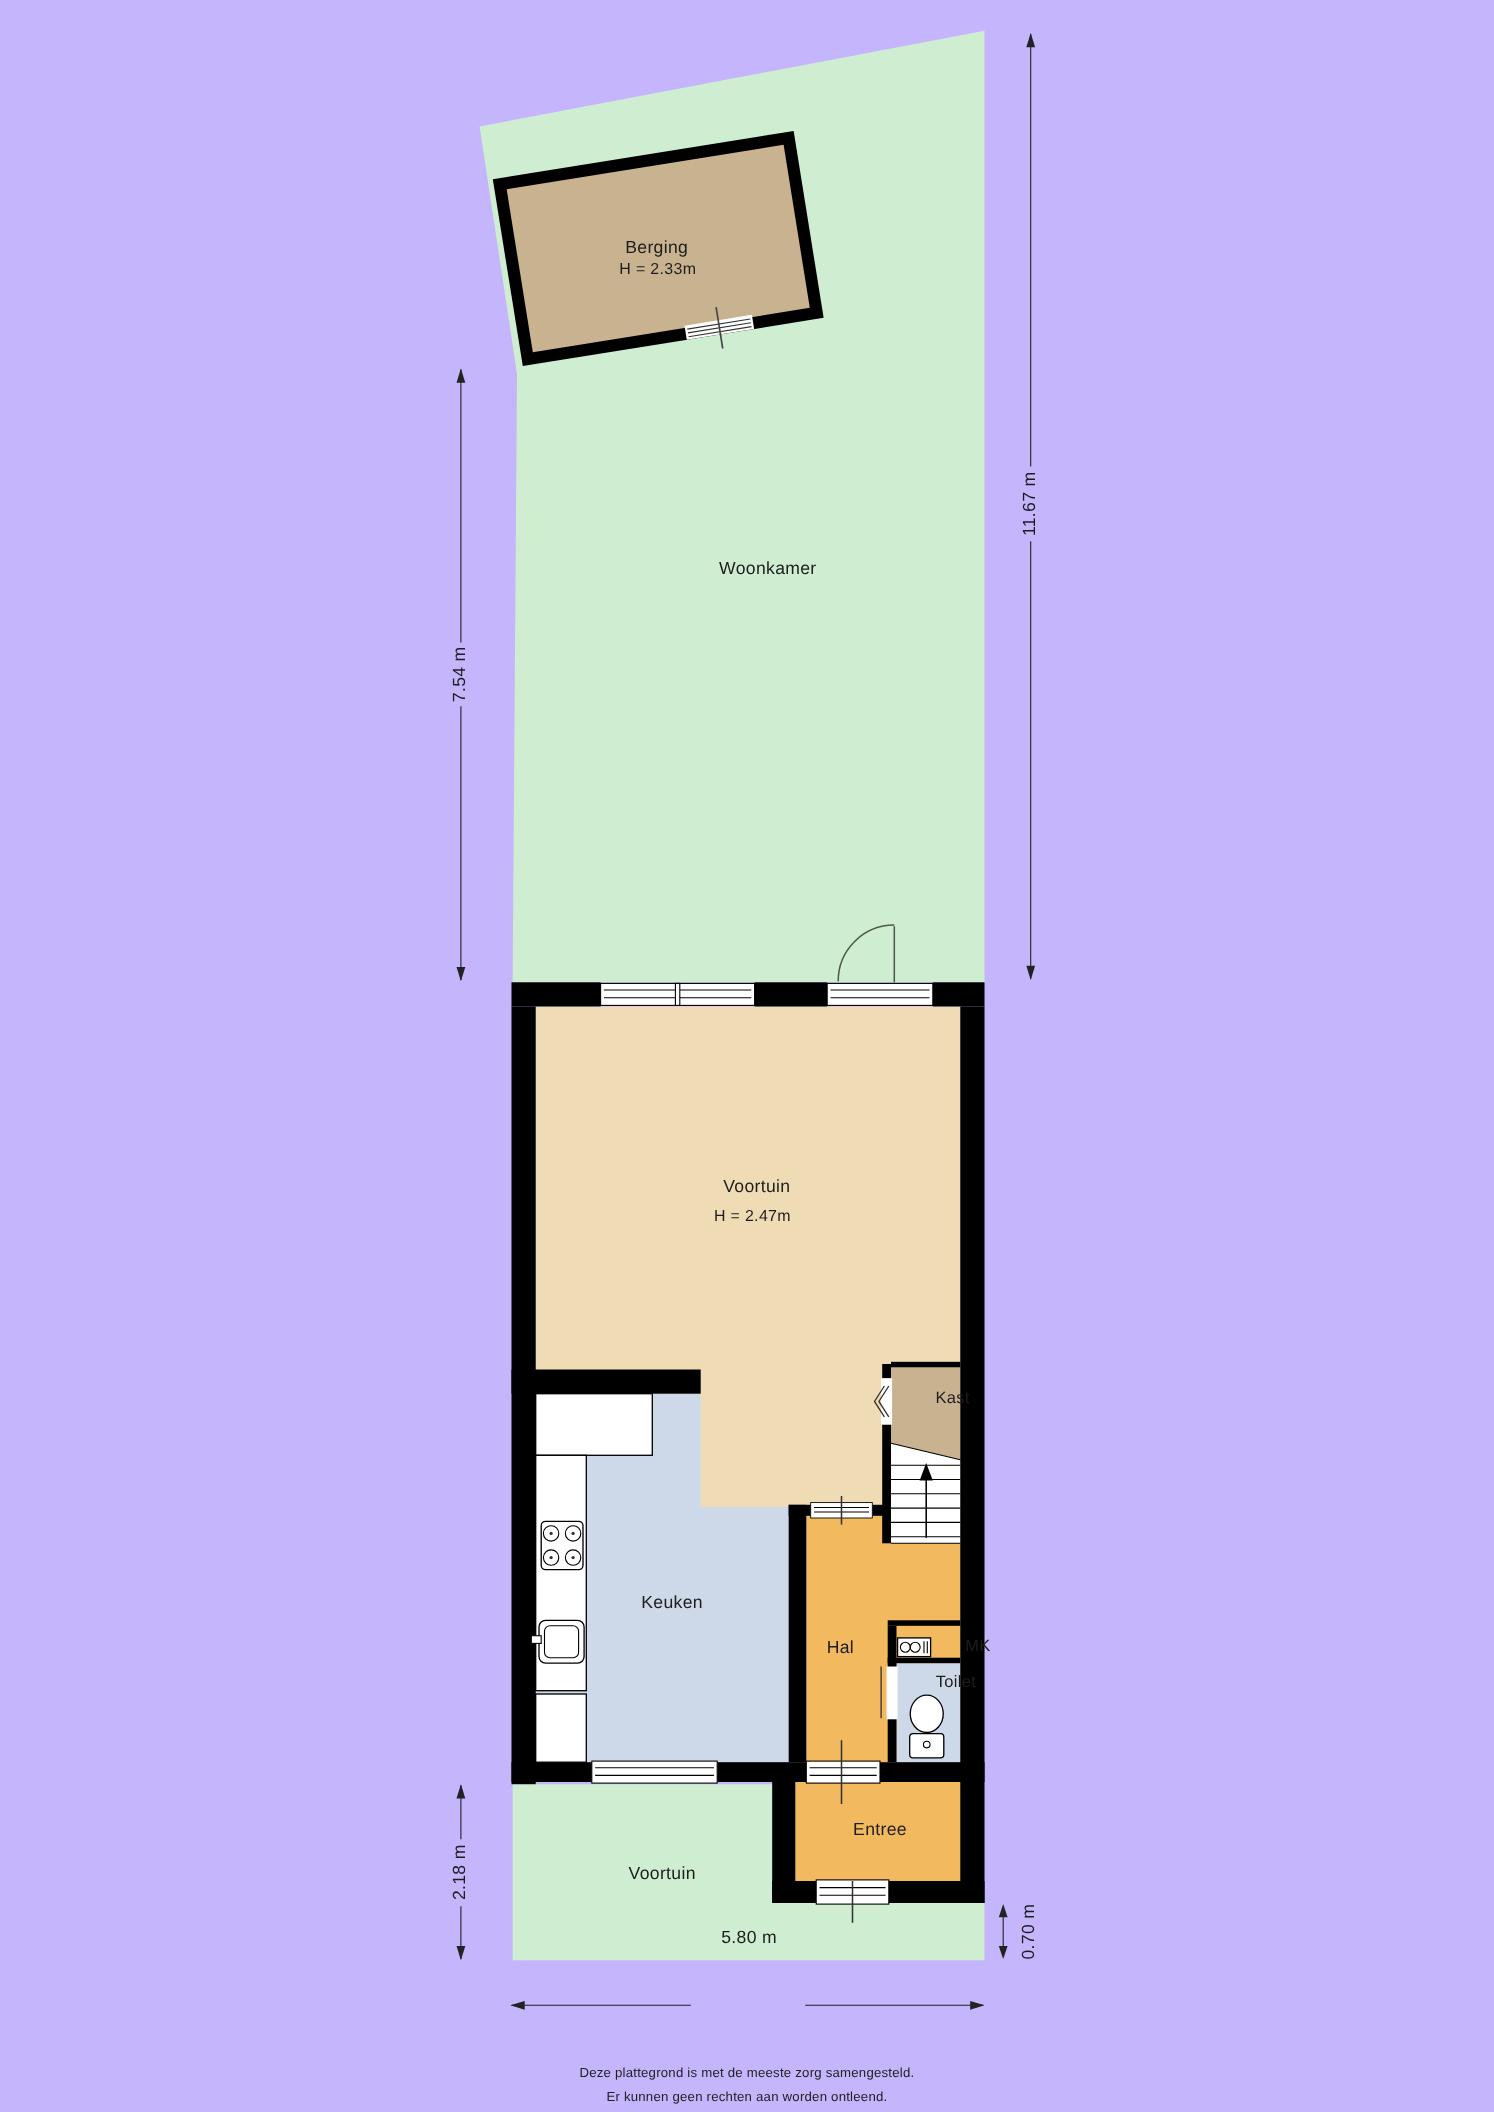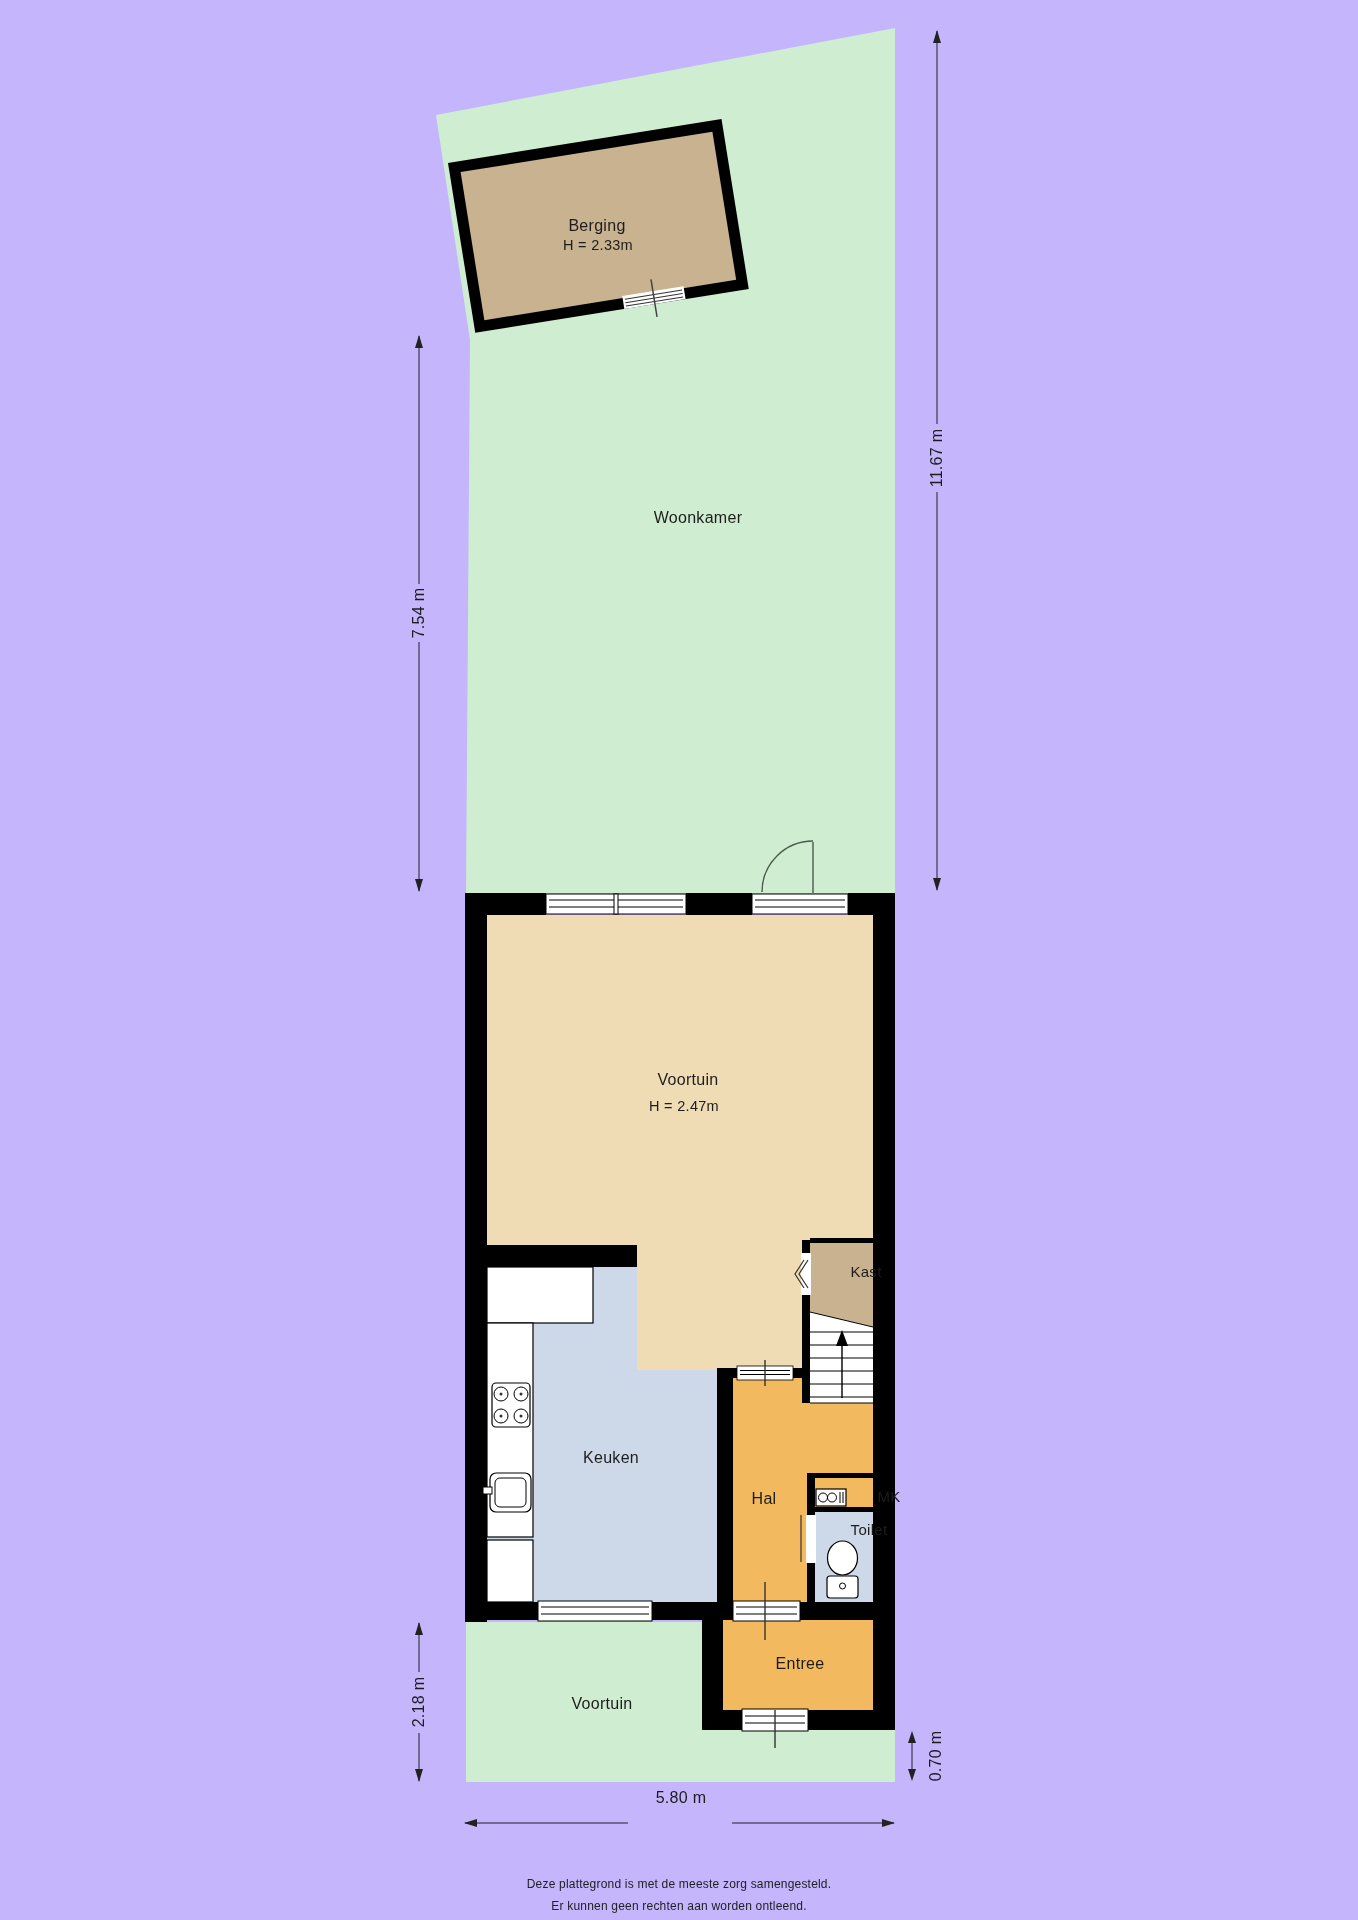--- a/index.html
+++ b/index.html
@@ -217,17 +217,17 @@
   <div class="lbl small" style="left:844px;top:1529px;">Toilet</div>
 
   <div class="lbl" style="left:800px;top:1664px;text-align:center;">Entree</div>
 
   <div class="lbl" style="left:602px;top:1704px;">Voortuin</div>
 
   <div class="lbl rot" style="left:419px;top:613px;">7.54 m</div>
   <div class="lbl rot" style="left:937px;top:458px;">11.67 m</div>
   <div class="lbl rot" style="left:419px;top:1702px;">2.18 m</div>
   <div class="lbl rot" style="left:936px;top:1756px;">0.70 m</div>
-  <div class="lbl" style="left:681px;top:1798px;">5.80 m</div>
+  <div class="lbl" style="left:681px;top:1762px;">5.80 m</div>
 
   <div class="footer-line" style="left:679px;top:1884px;">Deze plattegrond is met de meeste zorg samengesteld.</div>
   <div class="footer-line" style="left:679px;top:1906px;">Er kunnen geen rechten aan worden ontleend.</div>
 </div>
 
 </body></html>

